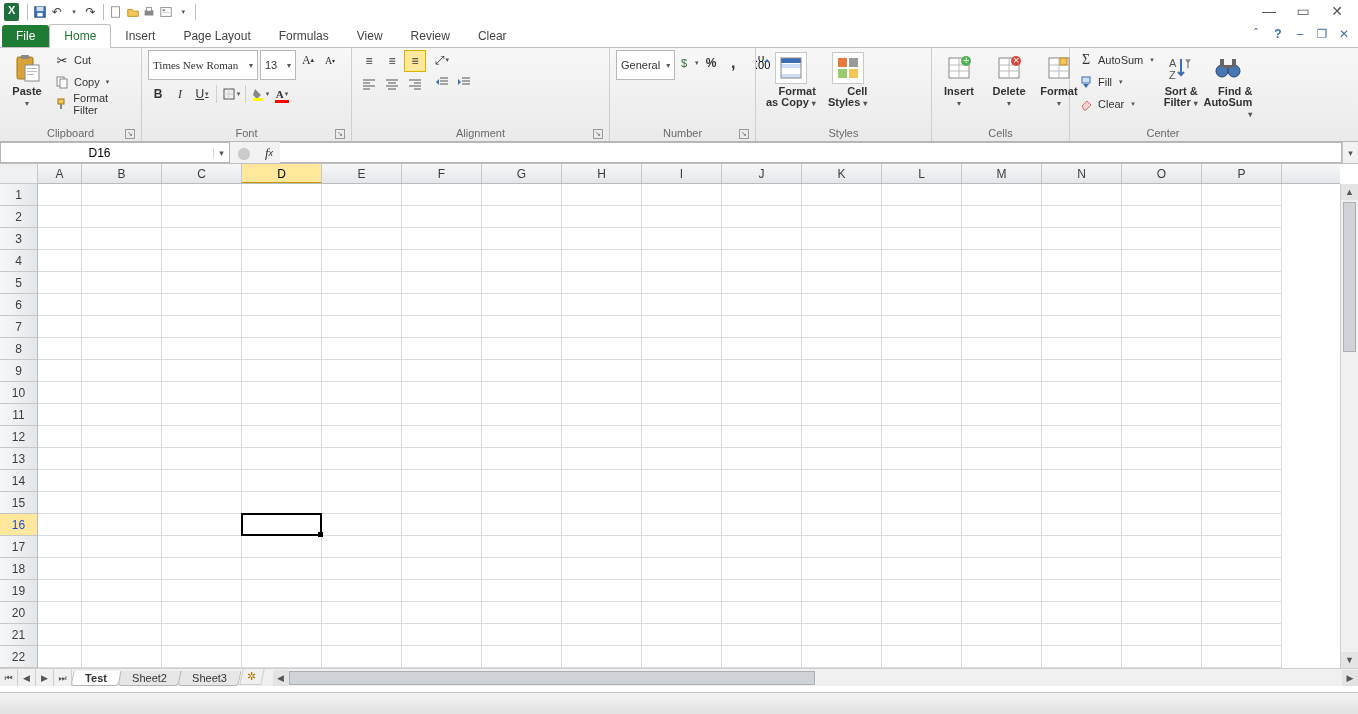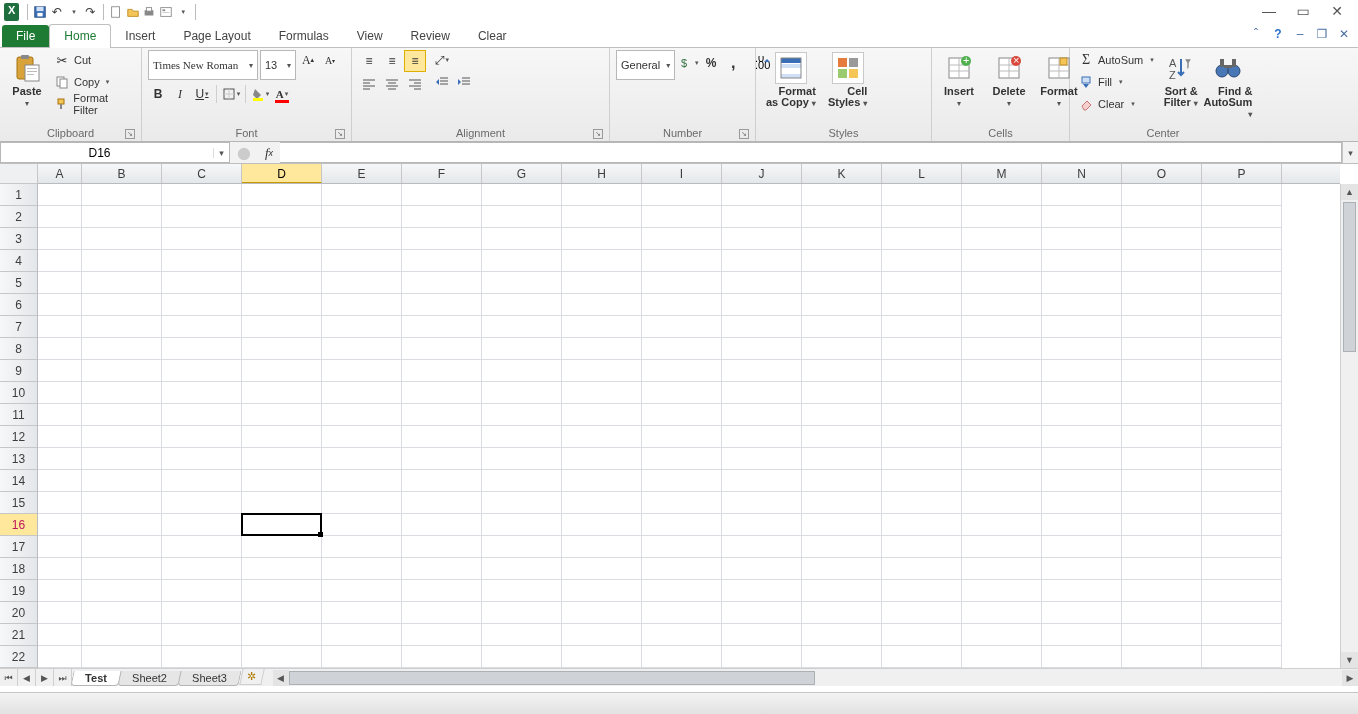--- a/index.html
+++ b/index.html
@@ -73,21 +73,21 @@
 
 
 .grid-wrap { position:absolute; top:164px; left:0; right:0; bottom:28px; overflow:hidden; }
 .corner { position:absolute; left:0; top:0; width:38px; height:20px; background:#eef0f2; border-right:1px solid #c7c7c7; border-bottom:1px solid #c7c7c7; }
 .col-headers { position:absolute; left:38px; right:18px; top:0; height:20px; display:flex; background:linear-gradient(#f6f7f8,#e4e7ea); border-bottom:1px solid #b8bcc0; }
 .col-h { width:80px; border-right:1px solid #c7c7c7; text-align:center; font-size:12px; color:#3d3d3d; line-height:20px; flex:none; }
 .col-h.first { width:44px; }
 .col-h.active { background:#ffe79c; border-bottom:1px solid #c99800; color:#000; }
 .row-headers { position:absolute; left:0; top:20px; bottom:18px; width:38px; background:linear-gradient(90deg,#f6f7f8,#e4e7ea); border-right:1px solid #b8bcc0; }
 .row-h { height:22px; border-bottom:1px solid #c7c7c7; text-align:center; font-size:12px; color:#3d3d3d; line-height:22px; }
-.row-h.active { background:#ffe79c; color:#be185d; }
+.row-h.active { background:#ffe79c; color:#1d4ed8; }
 .cells { position:absolute; left:38px; top:20px; right:18px; bottom:18px; }
 .cell-row { display:flex; height:22px; }
 .cell { width:80px; height:22px; border-right:1px solid #d9dce0; border-bottom:1px solid #d9dce0; flex:none; }
 .cell.first { width:44px; }
 .sel-cell { position:absolute; border:2px solid #000; background:transparent; pointer-events:none; }
 .sel-cell::after { content:""; position:absolute; right:-3px; bottom:-3px; width:5px; height:5px; background:#000; }
 
 .vscroll { position:absolute; right:0; top:20px; bottom:18px; width:18px; background:#f0f0f0; border-left:1px solid #cfcfcf; }
 .vscroll .arrow { height:16px; display:flex; align-items:center; justify-content:center; font-size:9px; color:#555; background:#e4e4e4; }
 .vscroll .thumb { position:absolute; left:2px; right:2px; top:18px; height:150px; background:#cfd3d7; border:1px solid #abb0b5; }

